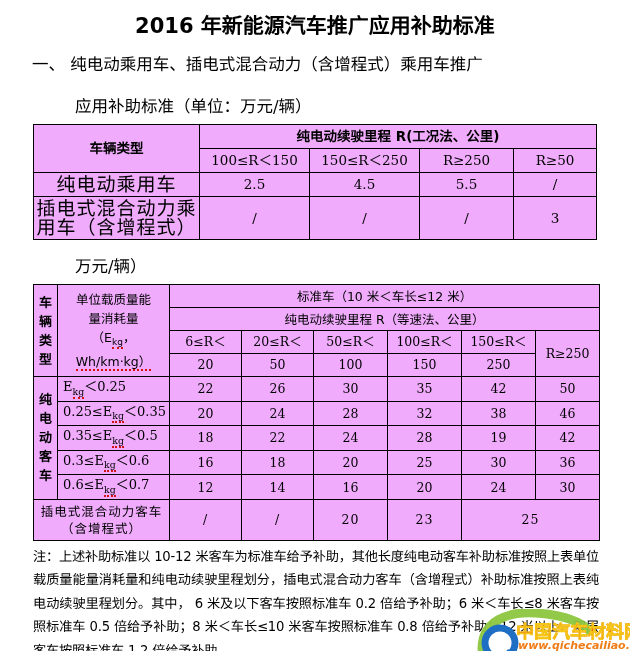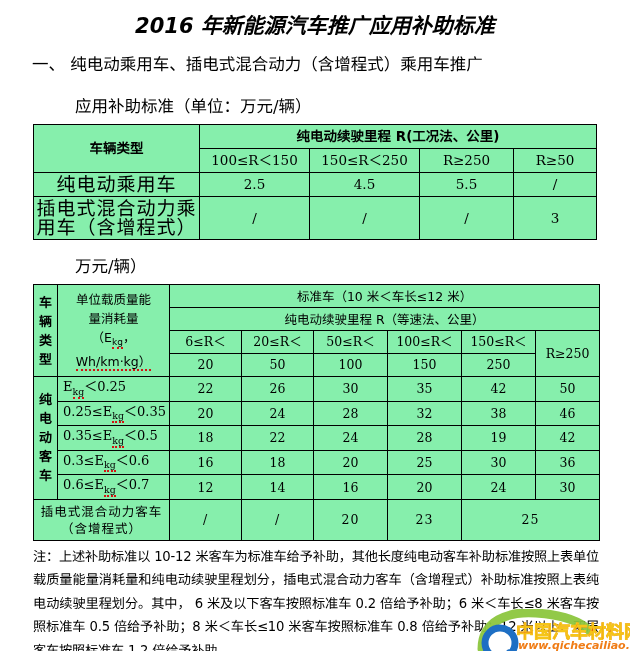--- a/index.html
+++ b/index.html
@@ -16,21 +16,20 @@
 
   
   .doc-title{
     text-align:center;
     font-weight:bold;
     font-size:21px;
     letter-spacing:0px;
     margin:12px 0 0 0;
     line-height:28px;
     font-family:"DejaVu Sans","Liberation Sans",sans-serif;
-    font-style:italic;
   }
 
   
   .section{
     font-size:16.5px;
     line-height:30px;
     margin:10px 16px 2px 0;
     padding:0 30px 0 32px;
     font-family:"DejaVu Serif","Liberation Serif",serif;
   }
@@ -40,21 +39,21 @@
     font-size:16.5px;
     line-height:30px;
     padding-left:75px;
     margin:12px 0 2px 0;
   }
 
   
   table.t{
     border-collapse:collapse;
     table-layout:fixed;
-    background:#86efac;
+    background:#f0abfc;
   }
   table.t td, table.t th{
     border:1px solid #000;
     text-align:center;
     vertical-align:middle;
     font-weight:normal;
     padding:1px 2px;
     font-family:"DejaVu Serif","Liberation Serif",serif;
     line-height:17px;
   }

